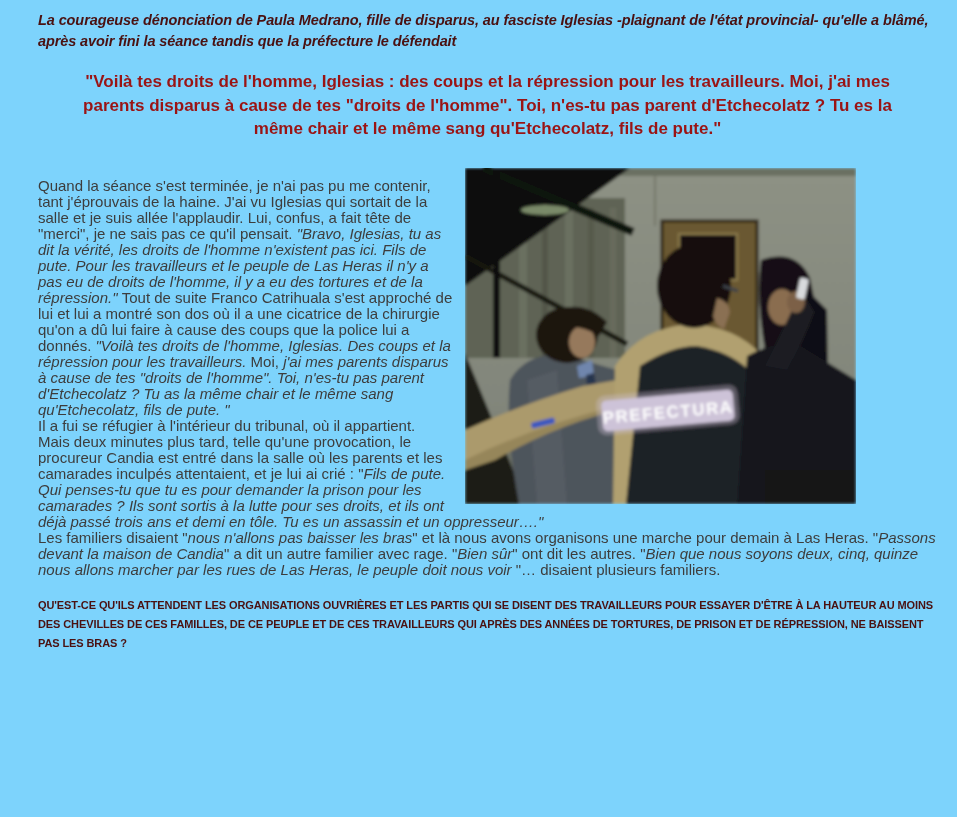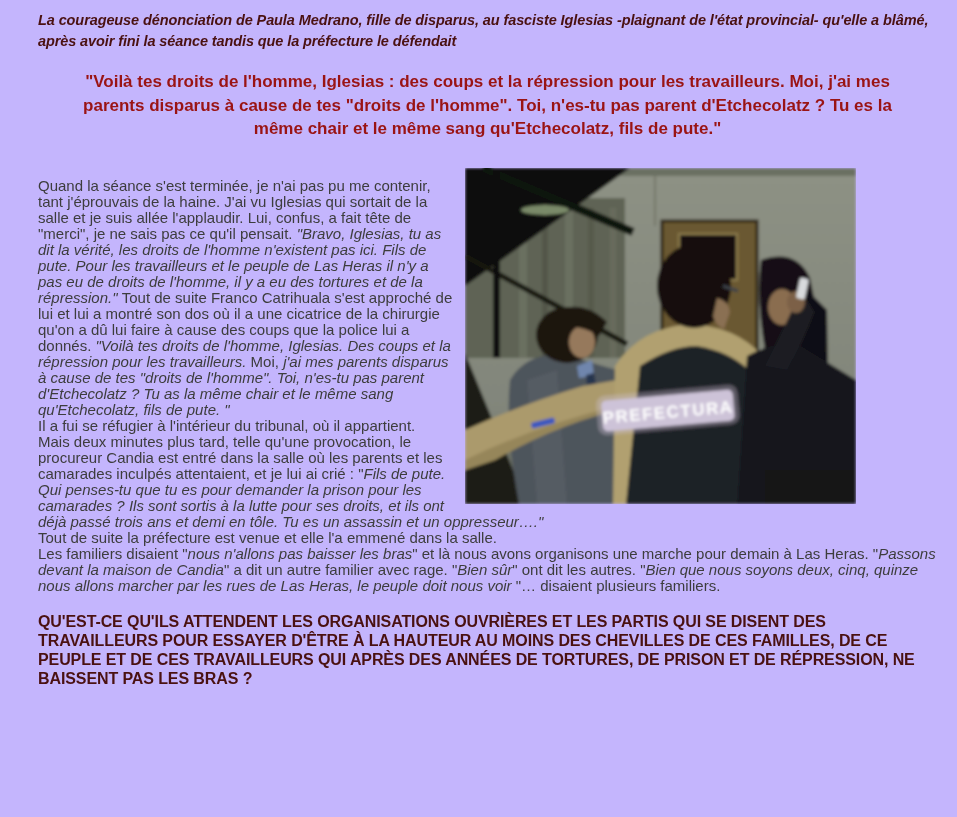--- a/index.html
+++ b/index.html
@@ -1,20 +1,20 @@
 <!DOCTYPE html>
 <html lang="fr"><head>
 <meta charset="utf-8">
 <style>
   html, body { margin: 0; padding: 0; background: #ffffff; }
   .page {
     position: relative;
     width: 957px;
     height: 817px;
-    background: #c4b5fd;
+    background: #7dd3fc;
     overflow: hidden;
     font-family: "Liberation Sans", "DejaVu Sans", sans-serif;
     color: #404040;
     box-sizing: border-box;
     padding: 8px 20px 0 38px;
   }
   .kicker {
     margin: 2px 0 0 0;
     font-size: 14.5px;
     line-height: 21px;
@@ -44,21 +44,21 @@
     float: right;
     width: 391px;
     height: 336px;
     margin: -10px 81px 6px 12px;
     overflow: hidden;
   }
   .photo svg { display: block; }
   .caps {
     clear: left;
     margin: 18px 0 0 0;
-    font-size: 16px;
+    font-size: 11px;
     line-height: 19px;
     font-weight: bold;
     color: #4a1111;
     letter-spacing: -0.1px;
   }
 </style>
 </head>
 <body>
 
 <div class="page">
@@ -147,19 +147,18 @@
           </g>
 
           <rect x="300" y="302" width="91" height="34" fill="#0f1014" opacity="0.45"></rect>
         </g>
       </svg>
     </div>
 
     <p><span>Quand la séance s'est terminée, je n'ai pas pu me contenir, tant j'éprouvais de la haine. J'ai vu Iglesias qui sortait de la salle et je suis allée l'applaudir. Lui, confus, a fait tête de "merci", je ne sais pas ce qu'il pensait. </span><span class="it">"Bravo, Iglesias, tu as dit la vérité, les droits de l'homme n'existent pas ici. Fils de pute. Pour les travailleurs et le peuple de Las Heras il n'y a pas eu de droits de l'homme, il y a eu des tortures et de la répression." </span><span>Tout de suite Franco Catrihuala s'est approché de lui et lui a montré son dos où il a une cicatrice de la chirurgie qu'on a dû lui faire à cause des coups que la police lui a donnés. </span><span class="it">"Voilà tes droits de l'homme, Iglesias. Des coups et la répression pour les travailleurs.</span><span> Moi, </span><span class="it">j'ai mes parents disparus à cause de tes "droits de l'homme". Toi, n'es-tu pas parent d'Etchecolatz ? Tu as la même chair et le même sang qu'Etchecolatz, fils de pute. "</span><span>
 Il a fui se réfugier à l'intérieur du tribunal, où il appartient.</span></p>
     <p><span>Mais deux minutes plus tard, telle qu'une provocation, le procureur Candia est entré dans la salle où les parents et les camarades inculpés attentaient, et je lui ai crié : "</span><span class="it">Fils de pute. Qui penses-tu que tu es pour demander la prison pour les camarades ? Ils sont sortis à la lutte pour ses droits, et ils ont déjà passé trois ans et demi en tôle. Tu es un assassin et un oppresseur…."</span></p>
-    <p><span>Tout de suite la préfecture est venue et elle l'a emmené dans la salle.</span></p>
     <p><span>Les familiers disaient "</span><span class="it">nous n'allons pas baisser les bras</span><span>" et là nous avons organisons une marche pour demain à Las Heras. "</span><span class="it">Passons devant la maison de Candia</span><span>" a dit un autre familier avec rage. "</span><span class="it">Bien sûr</span><span>" ont dit les autres. "</span><span class="it">Bien que nous soyons deux, cinq, quinze nous allons marcher par les rues de Las Heras, le peuple doit nous voir </span><span>"… disaient plusieurs familiers.</span></p>
   </div>
 
   <p class="caps">QU'EST-CE QU'ILS ATTENDENT LES ORGANISATIONS OUVRIÈRES ET LES PARTIS QUI SE DISENT DES TRAVAILLEURS POUR ESSAYER D'ÊTRE À LA HAUTEUR AU MOINS DES CHEVILLES DE CES FAMILLES, DE CE PEUPLE ET DE CES TRAVAILLEURS QUI APRÈS DES ANNÉES DE TORTURES, DE PRISON ET DE RÉPRESSION, NE BAISSENT PAS LES BRAS ?</p>
 
 </div>
 
 </body></html>

